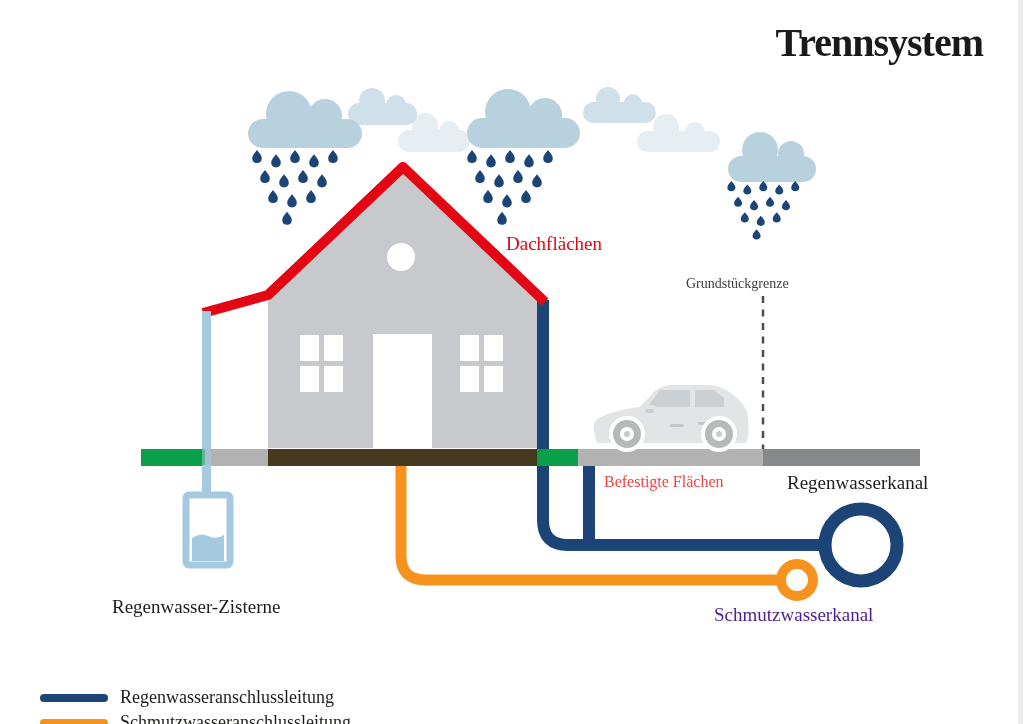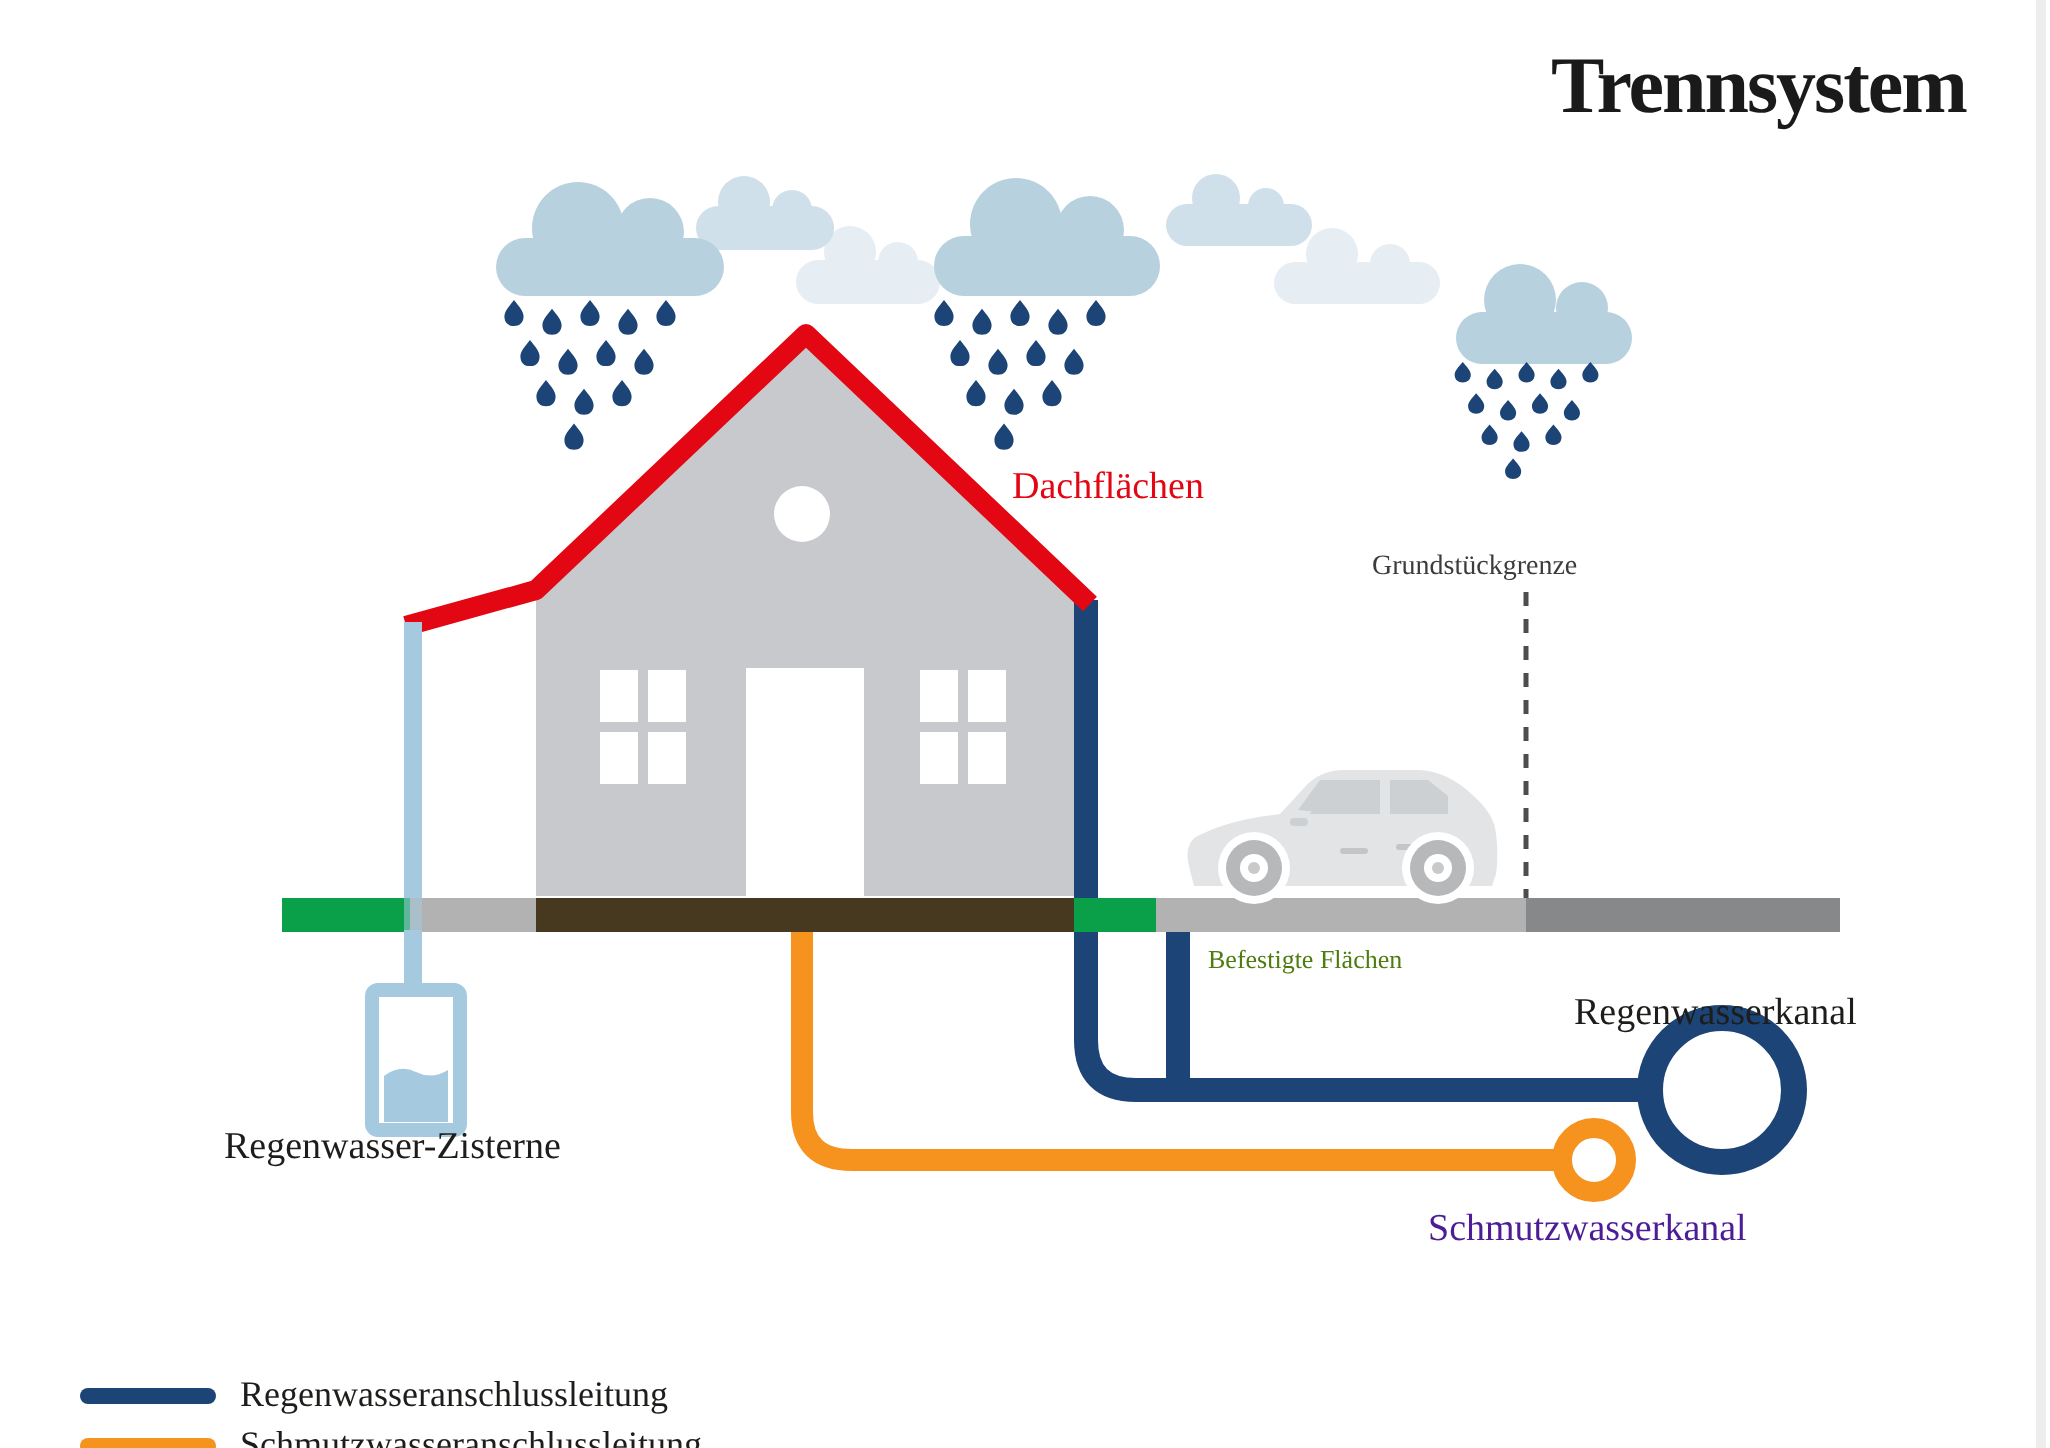--- a/index.html
+++ b/index.html
@@ -8,23 +8,23 @@
     overflow:hidden;font-family:Liberation Serif, serif;
   }
   .stage svg{position:absolute;left:0;top:0;}
   .lbl{position:absolute;white-space:nowrap;line-height:1.1;}
   .title{
     right:40px;top:21px;font-size:40px;font-weight:bold;color:#1a1a1a;
     letter-spacing:-1px;
   }
   .lbl-dach{left:506px;top:234px;font-size:19px;color:#e30613;text-align:right;}
   .lbl-grenze{left:686px;top:276px;width:160px;text-align:left;font-size:14px;color:#3c3c3b;}
-  .lbl-befestigt{left:604px;top:473px;font-size:13px;color:#4d7c0f;}
-  .lbl-regenkanal{left:787px;top:473px;font-size:19px;color:#1d1d1b;margin-top:24px;}
-  .lbl-zisterne{left:112px;top:564px;font-size:19px;color:#1d1d1b;}
+  .lbl-befestigt{left:604px;top:473px;font-size:16px;color:#ef4444;}
+  .lbl-regenkanal{left:787px;top:473px;font-size:19px;color:#1d1d1b;}
+  .lbl-zisterne{left:112px;top:597px;font-size:19px;color:#1d1d1b;}
   .lbl-schmutzkanal{left:714px;top:605px;font-size:19px;color:#4c1d95;}
   .legend{position:absolute;left:40px;top:685px;}
   .legend-row{display:flex;align-items:center;height:25px;}
   .pill{width:68px;height:8px;border-radius:4px;margin-right:12px;flex:0 0 auto;}
   .pill-navy{background:#1c4476;}
   .pill-orange{background:#f6921e;}
   .legend-label{font-size:18px;color:#1d1d1b;}
   .edge{position:absolute;right:0;top:0;width:5px;height:724px;background:#ededed;}
 </style>
 </head>

